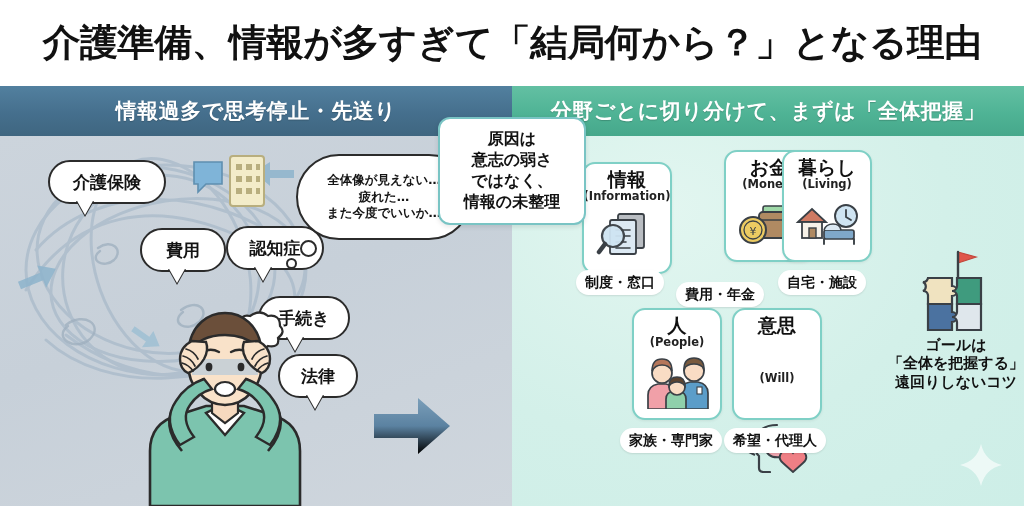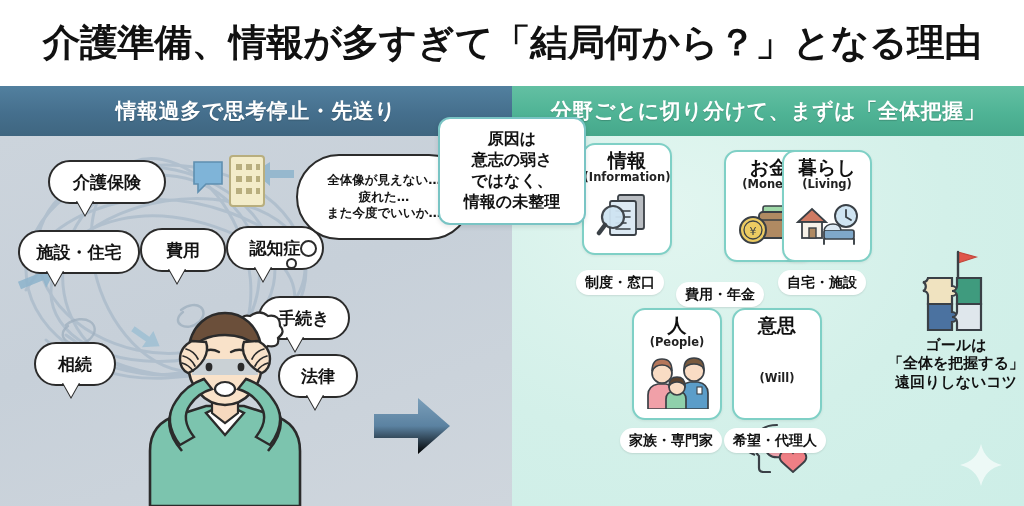--- a/index.html
+++ b/index.html
@@ -97,21 +97,21 @@
   .card {
     position: absolute; background: #ffffff; border: 2.5px solid #7fd0c6;
     border-radius: 13px; z-index: 6;
     display: flex; flex-direction: column; align-items: center;
     box-shadow: 0 1px 3px rgba(0,0,0,.07);
   }
   .card .jp { font-size: 19px; font-weight: 700; color: #111; margin-top: 5px; line-height: 1.1; }
   .card .en { font-size: 11.5px; font-weight: 700; color: #222; line-height: 1.1; }
   .card .art { flex: 1; display: flex; align-items: center; justify-content: center; width: 100%; }
 
-  .c-info  { left: 70px;  top: 7px;  width: 90px; height: 112px; }
+  .c-info  { left: 70px;  top: 26px;  width: 90px; height: 112px; }
   .c-money { left: 164px; top: 14px;  width: 90px; height: 112px; margin-left: 48px; }
   .c-life  { left: 270px; top: 14px;  width: 90px; height: 112px; }
   .c-people{ left: 120px; top: 172px; width: 90px; height: 112px; }
   .c-will  { left: 220px; top: 172px; width: 90px; height: 112px; gap: 36px; }
 
   .pill {
     position: absolute; background: #ffffff; border-radius: 999px;
     display: flex; align-items: center; justify-content: center;
     font-size: 14px; font-weight: 700; color: #111; white-space: nowrap;
     height: 25px; padding: 0 9px; z-index: 7; box-shadow: 0 1px 2px rgba(0,0,0,.10);
@@ -189,25 +189,23 @@
         <rect x="44" y="24" width="6" height="6"></rect>
           <rect x="54" y="24" width="6" height="6"></rect>
           <rect x="64" y="24" width="4" height="6"></rect>
         <rect x="44" y="36" width="6" height="6"></rect>
           <rect x="54" y="36" width="6" height="6"></rect>
           <rect x="64" y="36" width="4" height="6"></rect>
       </g>
     </svg>
 
     <div class="bubble b-hoken">介護保険</div>
-    <div class="bubble b-shise">施設・住宅</div>
     <div class="bubble b-hiyou">費用</div>
     <div class="bubble b-ninchi">認知症</div>
     <div class="bubble b-tetsu">手続き</div>
-    <div class="bubble b-souzo">相続</div>
     <div class="bubble b-houri">法律</div>
 
     <div class="cloud">
       <span>全体像が見えない…</span>
       <span>疲れた…</span>
       <span>また今度でいいか…</span>
     </div>
     <div class="cloud-dot cd1"></div>
     <div class="cloud-dot cd2"></div>
 

